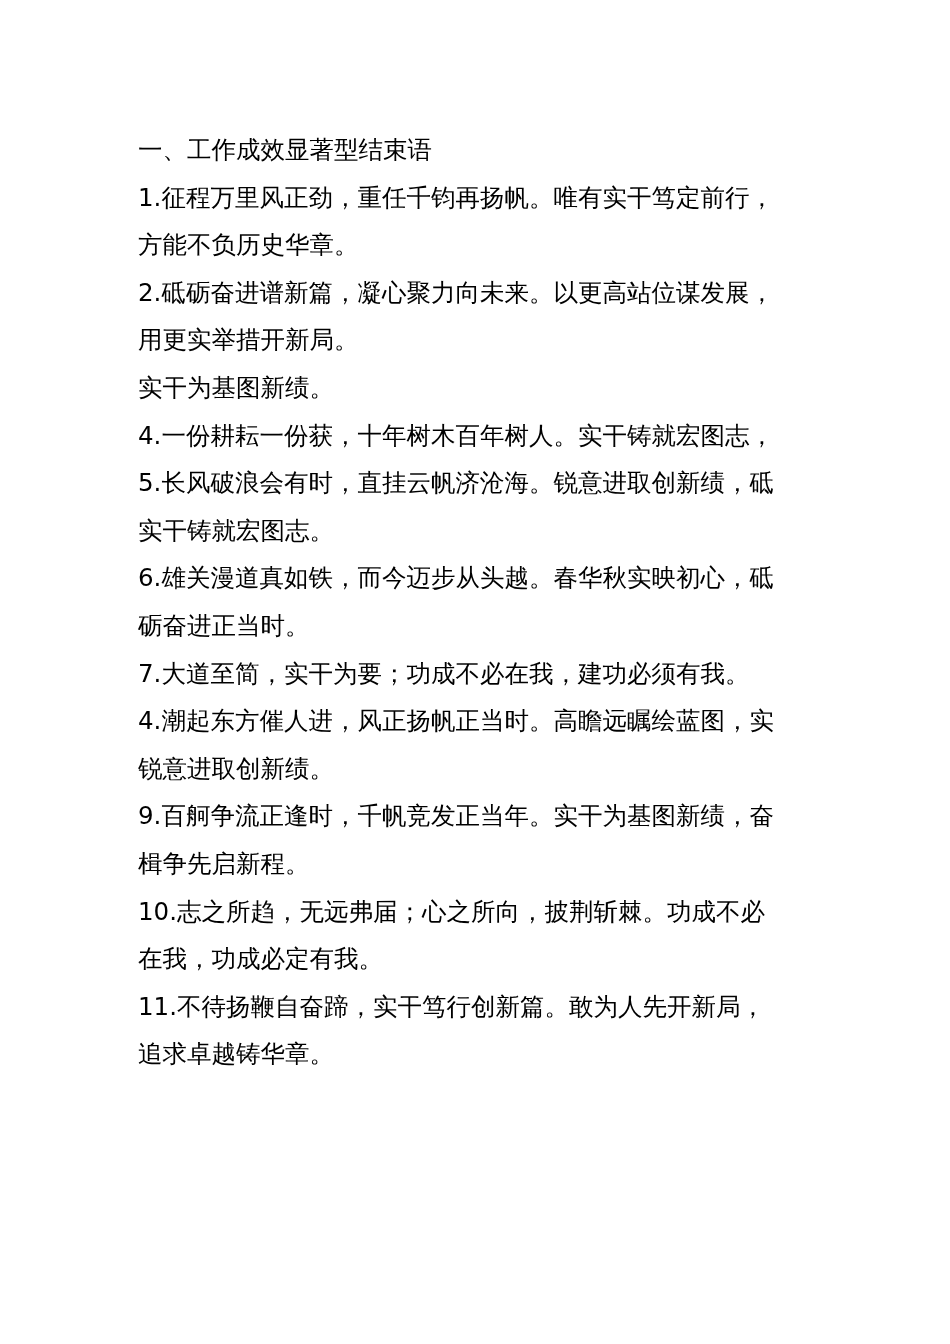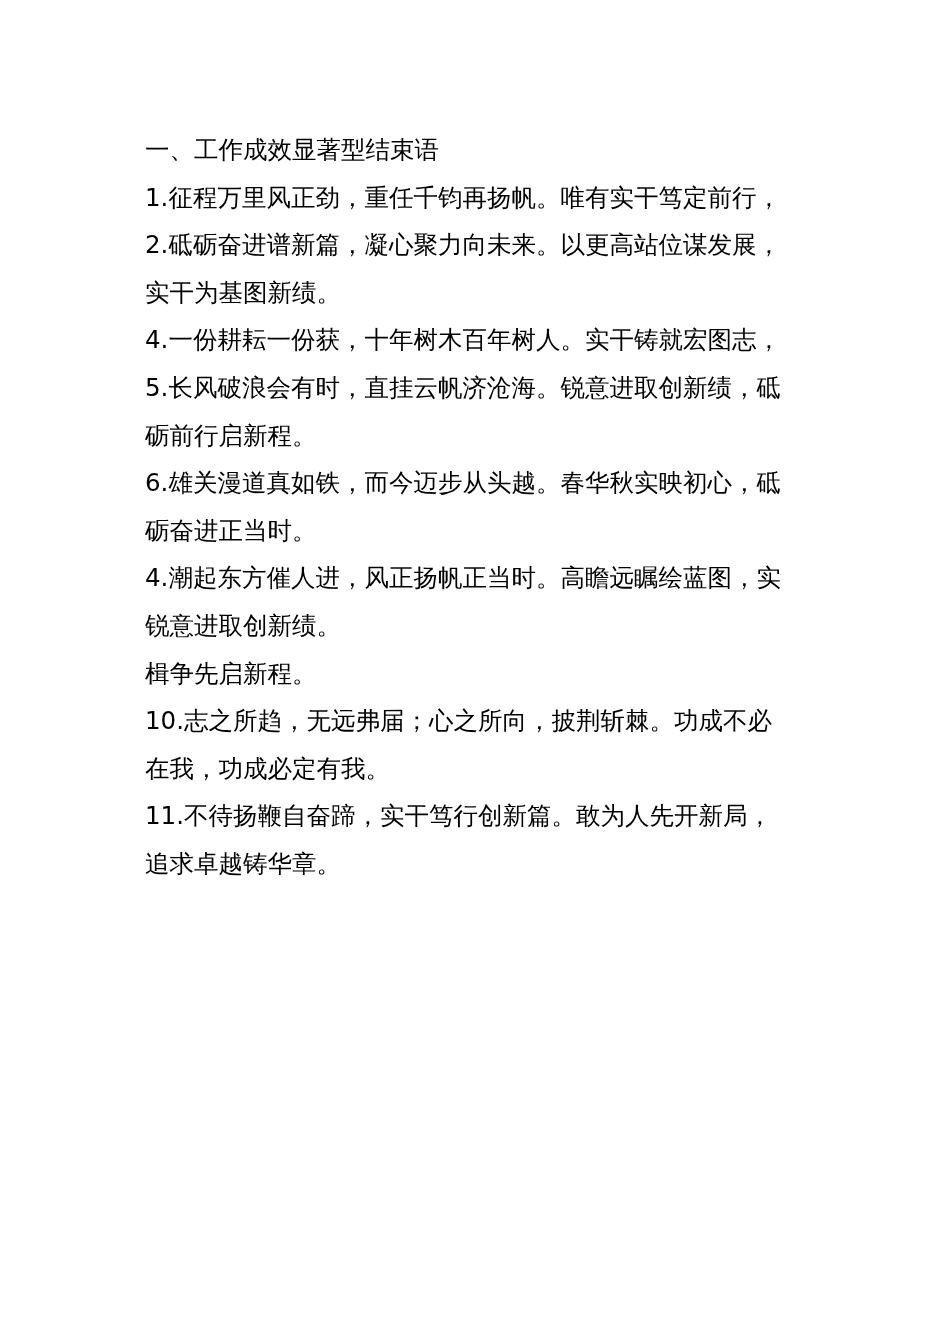--- a/index.html
+++ b/index.html
@@ -10,45 +10,49 @@
     body {
       width: 950px;
       height: 1344px;
       position: relative;
       overflow: hidden;
       font-family: "DejaVu Sans", "Liberation Sans", sans-serif;
       color: #000000;
     }
     .page {
       position: absolute;
-      left: 145px;
+      left: 138px;
       top: 126px;
       width: 665px;
     }
     .line {
       font-size: 24.5px;
       line-height: 47.6px;
       height: 47.6px;
       white-space: nowrap;
       letter-spacing: 0px;
     }
   </style>
 </head>
 <body>
 
 <div class="page">
   <div class="line">一、工作成效显著型结束语</div>
   <div class="line">1.征程万里风正劲，重任千钧再扬帆。唯有实干笃定前行，</div>
+  <div class="line">方能不负历史华章。</div>
   <div class="line">2.砥砺奋进谱新篇，凝心聚力向未来。以更高站位谋发展，</div>
+  <div class="line">用更实举措开新局。</div>
   <div class="line">实干为基图新绩。</div>
   <div class="line">4.一份耕耘一份获，十年树木百年树人。实干铸就宏图志，</div>
   <div class="line">5.长风破浪会有时，直挂云帆济沧海。锐意进取创新绩，砥</div>
-  <div class="line">砺前行启新程。</div>
+  <div class="line">实干铸就宏图志。</div>
   <div class="line">6.雄关漫道真如铁，而今迈步从头越。春华秋实映初心，砥</div>
   <div class="line">砺奋进正当时。</div>
+  <div class="line">7.大道至简，实干为要；功成不必在我，建功必须有我。</div>
   <div class="line">4.潮起东方催人进，风正扬帆正当时。高瞻远瞩绘蓝图，实</div>
   <div class="line">锐意进取创新绩。</div>
+  <div class="line">9.百舸争流正逢时，千帆竞发正当年。实干为基图新绩，奋</div>
   <div class="line">楫争先启新程。</div>
   <div class="line">10.志之所趋，无远弗届；心之所向，披荆斩棘。功成不必</div>
   <div class="line">在我，功成必定有我。</div>
   <div class="line">11.不待扬鞭自奋蹄，实干笃行创新篇。敢为人先开新局，</div>
   <div class="line">追求卓越铸华章。</div>
 </div>
 
 </body></html>

